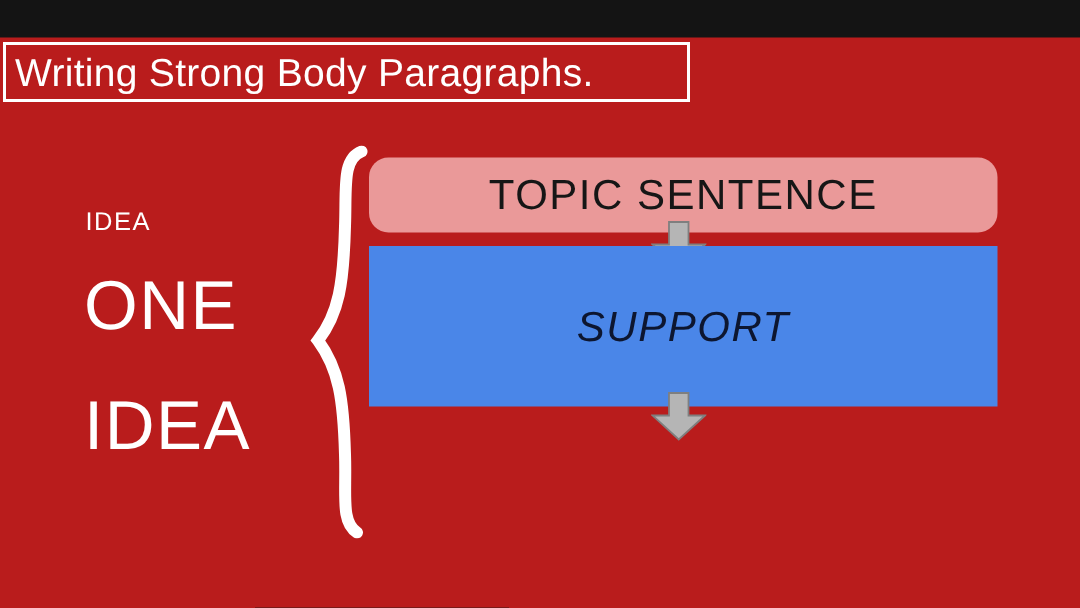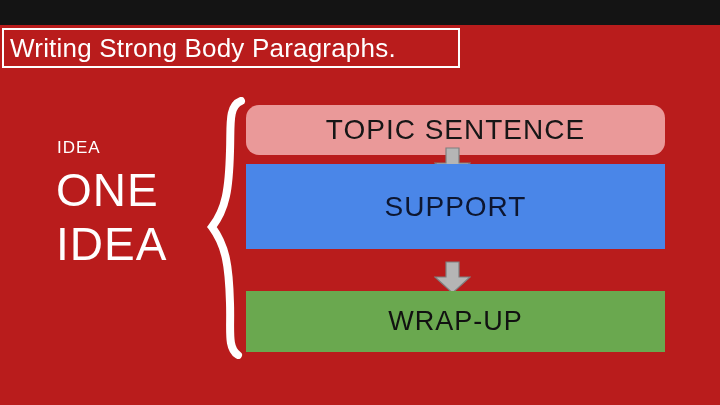--- a/index.html
+++ b/index.html
@@ -42,21 +42,21 @@
     color: #ffffff;
     font-size: 17px;
     letter-spacing: 1px;
   }
   .one-idea-label {
     position: absolute;
     left: 56px;
     top: 138px;
     color: #ffffff;
     font-size: 46px;
-    line-height: 54px;
+    line-height: 80px;
     white-space: pre-line;
     letter-spacing: 1px;
   }
   .brace {
     position: absolute;
     left: 202px;
     top: 72px;
   }
   .flow-box {
     position: absolute;
@@ -65,21 +65,21 @@
     display: flex;
     align-items: center;
     justify-content: center;
   }
   .flow-box span {
     font-size: 28px;
     letter-spacing: 1px;
     white-space: nowrap;
   }
   .box-topic   { top: 80px;  height: 50px; border-radius: 13px; }
-  .box-support { top: 139px; height: 85px; }
+  .box-support { top: 139px; height: 107px; font-style: italic; }
   .box-wrapup  { top: 266px; height: 61px; }
   .box-wrapup span { font-size: 27px; }
   .arrow {
     position: absolute;
     left: 434px;
   }
   .arrow-1 { top: 122px; }
   .arrow-2 { top: 236px; }
 </style>
 </head>
@@ -109,17 +109,14 @@
   </svg>
 
   <div class="flow-box box-support" style="background: rgb(74, 134, 232);">
     <span style="color: rgb(13, 22, 48);">SUPPORT</span>
   </div>
 
   <svg class="arrow arrow-2" width="37" height="33" viewBox="0 0 37 33">
     <path d="M12 1 H25 V16 H36 L18.5 32 L1 16 H12 Z" stroke-width="1.2" fill="#b5b5b5" stroke="#7f7f7f"></path>
   </svg>
 
-  <div class="flow-box box-wrapup" style="background: rgb(106, 168, 79);">
-    <span style="color: rgb(17, 17, 17);">WRAP-UP</span>
-  </div>
 
 </div>
 
 </body></html>

